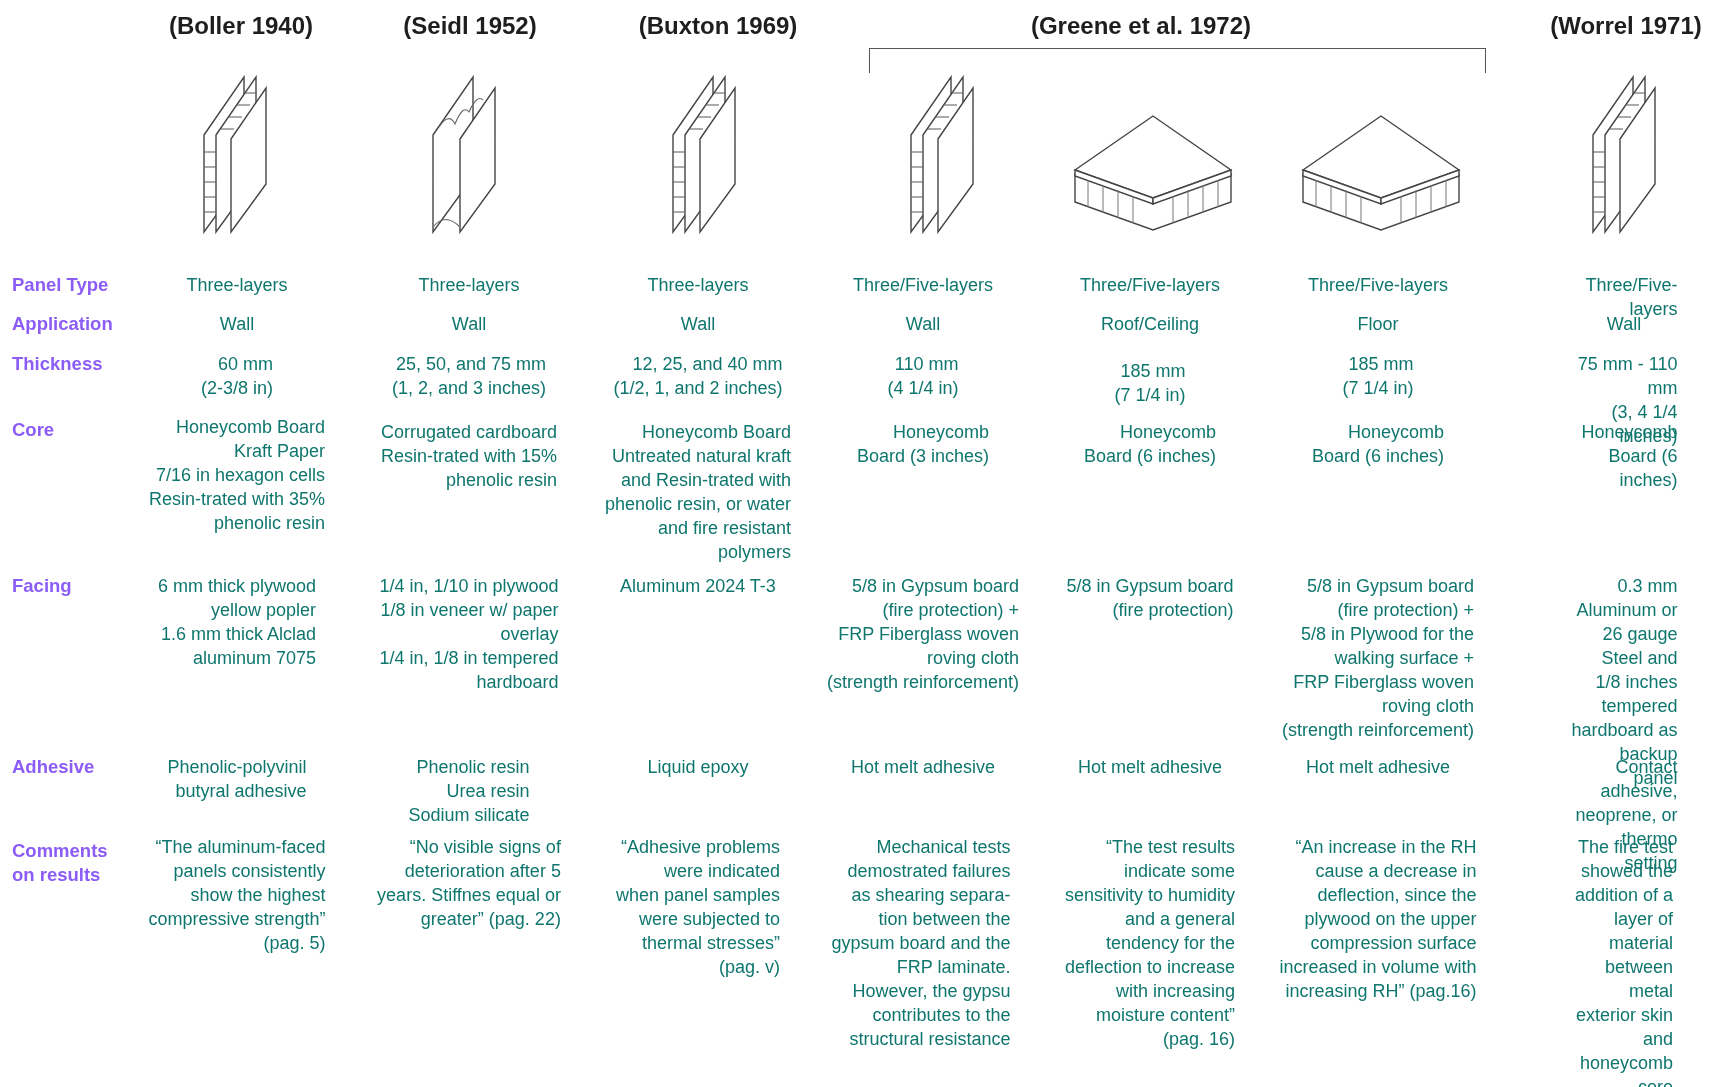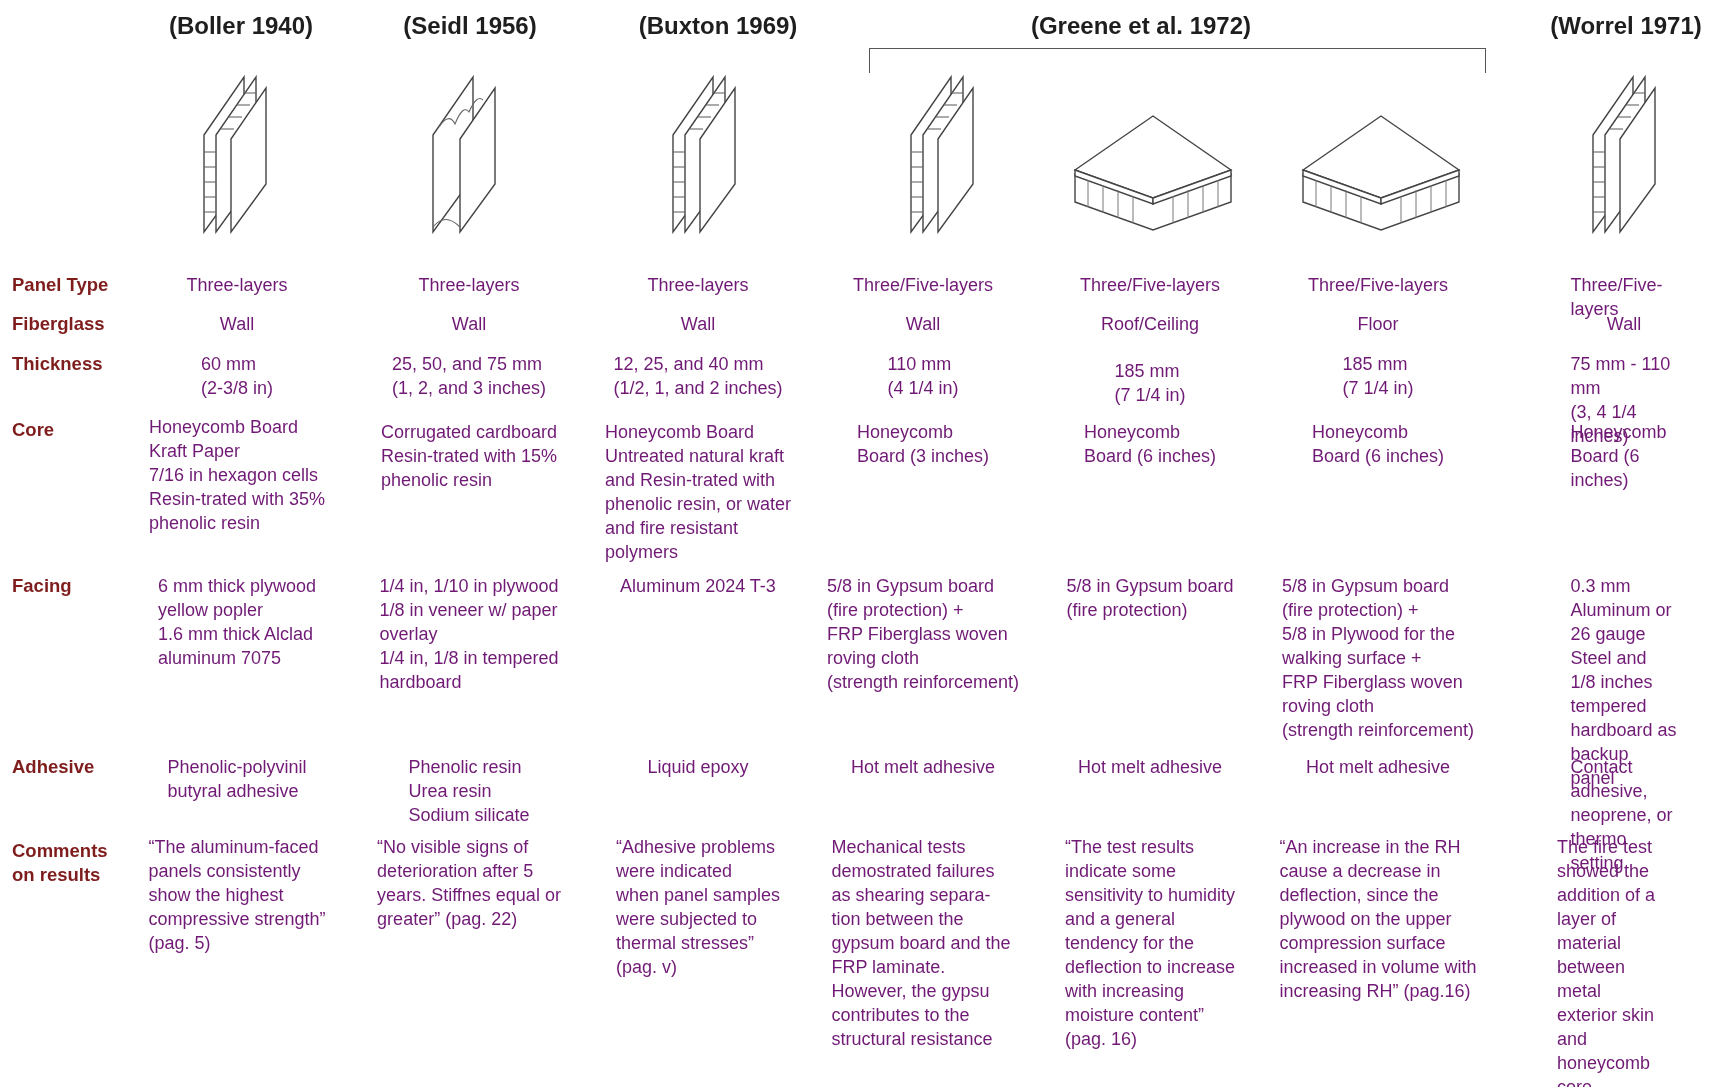--- a/index.html
+++ b/index.html
@@ -10,33 +10,33 @@
   .col-head {
     position: absolute; top: 12px; font-weight: bold; font-size: 24px;
     color: #1e1e1e; text-align: center; white-space: nowrap; transform: translateX(-50%);
   }
   .bracket {
     position: absolute; left: 869px; top: 48px; width: 615px; height: 24px;
     border-top: 1.6px solid #555; border-left: 1.6px solid #555; border-right: 1.6px solid #555;
   }
   .icon { position: absolute; }
   .row-label {
-    position: absolute; left: 12px; font-weight: bold; font-size: 18.5px; color: #7f1d1d;
+    position: absolute; left: 12px; font-weight: bold; font-size: 18.5px; color: #8b5cf6;
     line-height: 24px; white-space: pre-line;
   }
   .cell {
-    position: absolute; font-size: 18px; line-height: 24px; text-align: left;
-    white-space: pre-line; transform: translateX(-50%); color: #701a75;
+    position: absolute; font-size: 18px; line-height: 24px; text-align: right;
+    white-space: pre-line; transform: translateX(-50%); color: #0f766e;
   }
 </style>
 </head>
 <body>
 
 <div class="col-head" style="left:241px;">(Boller 1940)</div>
-<div class="col-head" style="left:470px;">(Seidl 1956)</div>
+<div class="col-head" style="left:470px;">(Seidl 1952)</div>
 <div class="col-head" style="left:718px;">(Buxton 1969)</div>
 <div class="col-head" style="left:1141px;">(Greene et al. 1972)</div>
 <div class="col-head" style="left:1626px;">(Worrel 1971)</div>
 <div class="bracket"></div>
 
 <svg class="icon" style="left:196px;top:72px" width="100" height="162" viewBox="0 0 100 162">
   <g fill="#fff" stroke="#444" stroke-width="1.4">
     <polygon points="8,63 48,5 48,105 8,160"></polygon>
     <polygon points="20,63 60,5 60,105 20,160"></polygon>
     <polygon points="35,67 70,16 70,112 35,160"></polygon>
@@ -154,21 +154,21 @@
       <line x1="8" y1="125" x2="20" y2="125"></line>
       <line x1="8" y1="140" x2="20" y2="140"></line>
     <line x1="25" y1="57" x2="38" y2="57"></line>
       <line x1="33" y1="45" x2="46" y2="45"></line>
       <line x1="41" y1="33" x2="54" y2="33"></line>
       <line x1="49" y1="21" x2="60" y2="21"></line>
   </g>
 </svg>
 
 <div class="row-label" style="top:273px">Panel Type</div>
-<div class="row-label" style="top:312px">Fiberglass</div>
+<div class="row-label" style="top:312px">Application</div>
 <div class="row-label" style="top:352px">Thickness</div>
 <div class="row-label" style="top:418px">Core</div>
 <div class="row-label" style="top:574px">Facing</div>
 <div class="row-label" style="top:755px">Adhesive</div>
 <div class="row-label" style="top:839px">Comments
 on results</div>
 
 <div class="cell" style="left:237px;top:273px">Three-layers</div>
 <div class="cell" style="left:469px;top:273px">Three-layers</div>
 <div class="cell" style="left:698px;top:273px">Three-layers</div>

